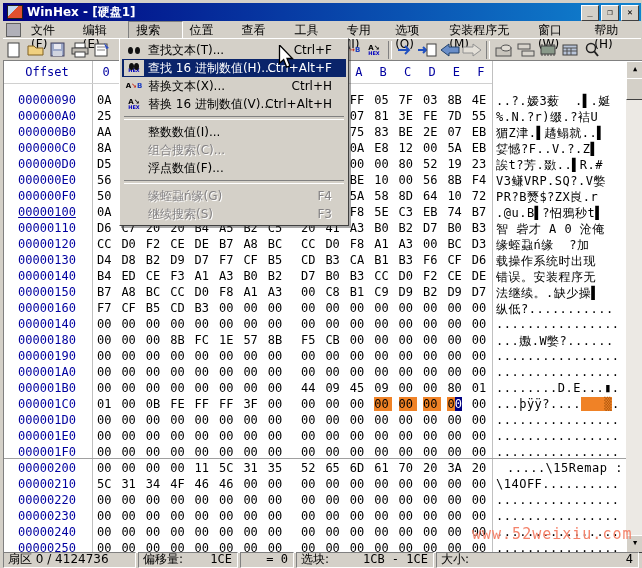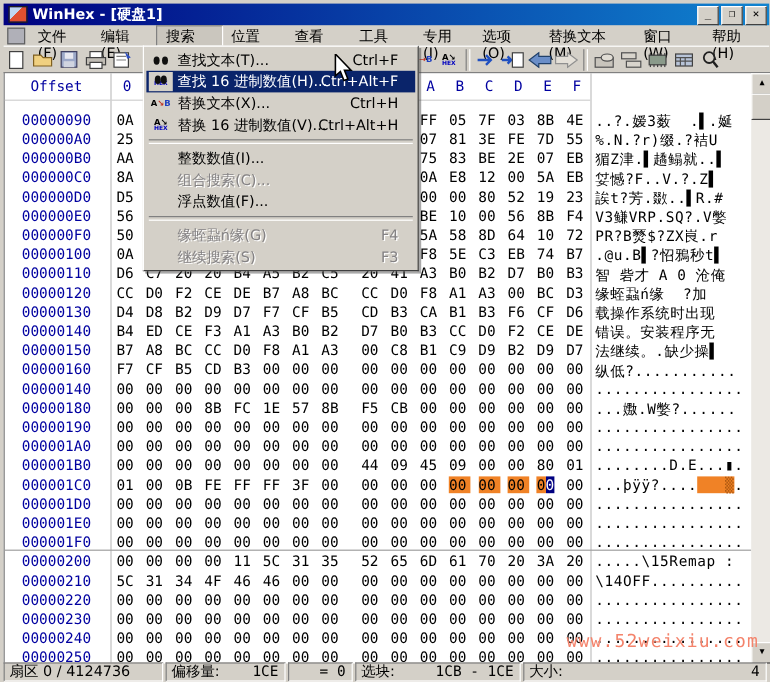--- a/index.html
+++ b/index.html
@@ -91,21 +91,21 @@
   <div id="menubar">
     <div id="child-icon"></div>
   <span class="mb-item">文件(F)</span>
       <span class="mb-item">编辑(E)</span>
       <span class="mb-item active">搜索(S)</span>
       <span class="mb-item">位置(P)</span>
       <span class="mb-item">查看(V)</span>
       <span class="mb-item">工具(T)</span>
       <span class="mb-item">专用(I)</span>
       <span class="mb-item">选项(O)</span>
-      <span class="mb-item">替换文本(M)</span>
+      <span class="mb-item">安装程序无(M)</span>
       <span class="mb-item">窗口(W)</span>
       <span class="mb-item">帮助(H)</span>
     </div>
 
   <div id="toolbar">
     <span class="ti">
         <svg width="14" height="16">
           <rect x="1" y="1" width="11" height="14" fill="#fff" stroke="#404040"></rect>
         </svg>
       </span>
@@ -339,21 +339,21 @@
         <div class="bytecell" style="left: 263.8px; top: 128px;">FE</div>
         <div class="bytecell" style="left: 297px; top: 128px;">7D</div>
         <div class="bytecell" style="left: 321.4px; top: 128px;">55</div>
         <div class="bytecell" style="left: 345.8px; top: 128px;">5A</div>
         <div class="bytecell" style="left: 370.2px; top: 128px;">58</div>
         <div class="bytecell" style="left: 394.6px; top: 128px;">8D</div>
         <div class="bytecell" style="left: 419px; top: 128px;">64</div>
         <div class="bytecell" style="left: 443.4px; top: 128px;">10</div>
         <div class="bytecell" style="left: 467.8px; top: 128px;">72</div>
         <div class="txtcell" style="top: 128px;">PR?B燹$?ZX峎.r</div>
-        <div class="offlbl" style="top: 144px;">00000100</div>
+        <div class="offlbl" style="top: 144px; text-decoration: underline;">00000100</div>
         <div class="bytecell" style="left: 93px; top: 144px;">0A</div>
         <div class="bytecell" style="left: 117.4px; top: 144px;">AA</div>
         <div class="bytecell" style="left: 141.8px; top: 144px;">75</div>
         <div class="bytecell" style="left: 166.2px; top: 144px;">0A</div>
         <div class="bytecell" style="left: 190.6px; top: 144px;">66</div>
         <div class="bytecell" style="left: 215px; top: 144px;">C7</div>
         <div class="bytecell" style="left: 239.4px; top: 144px;">06</div>
         <div class="bytecell" style="left: 263.8px; top: 144px;">F2</div>
         <div class="bytecell" style="left: 297px; top: 144px;">7D</div>
         <div class="bytecell" style="left: 321.4px; top: 144px;">55</div>
@@ -644,21 +644,21 @@
         <div class="bytecell" style="left: 239.4px; top: 400px;">31</div>
         <div class="bytecell" style="left: 263.8px; top: 400px;">35</div>
         <div class="bytecell" style="left: 297px; top: 400px;">52</div>
         <div class="bytecell" style="left: 321.4px; top: 400px;">65</div>
         <div class="bytecell" style="left: 345.8px; top: 400px;">6D</div>
         <div class="bytecell" style="left: 370.2px; top: 400px;">61</div>
         <div class="bytecell" style="left: 394.6px; top: 400px;">70</div>
         <div class="bytecell" style="left: 419px; top: 400px;">20</div>
         <div class="bytecell" style="left: 443.4px; top: 400px;">3A</div>
         <div class="bytecell" style="left: 467.8px; top: 400px;">20</div>
-        <div class="txtcell" style="top: 400px;">.....\15Remap : </div>
+        <div class="txtcell" style="top: 400px; margin-left: 11px;">.....\15Remap : </div>
         <div class="offlbl" style="top: 416px;">00000210</div>
         <div class="bytecell" style="left: 93px; top: 416px;">5C</div>
         <div class="bytecell" style="left: 117.4px; top: 416px;">31</div>
         <div class="bytecell" style="left: 141.8px; top: 416px;">34</div>
         <div class="bytecell" style="left: 166.2px; top: 416px;">4F</div>
         <div class="bytecell" style="left: 190.6px; top: 416px;">46</div>
         <div class="bytecell" style="left: 215px; top: 416px;">46</div>
         <div class="bytecell" style="left: 239.4px; top: 416px;">00</div>
         <div class="bytecell" style="left: 263.8px; top: 416px;">00</div>
         <div class="bytecell" style="left: 297px; top: 416px;">00</div>

